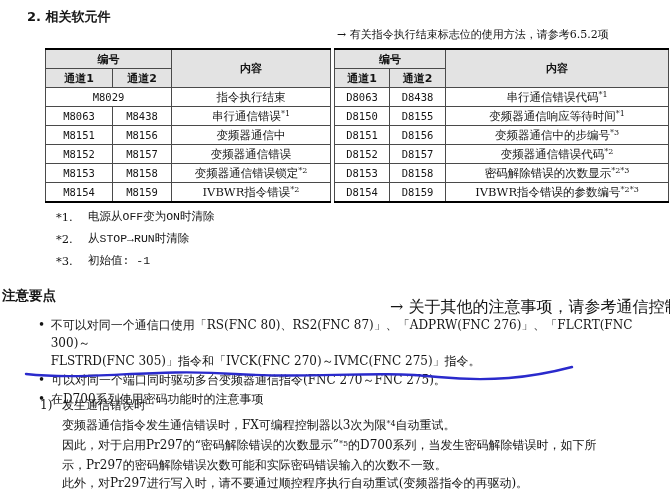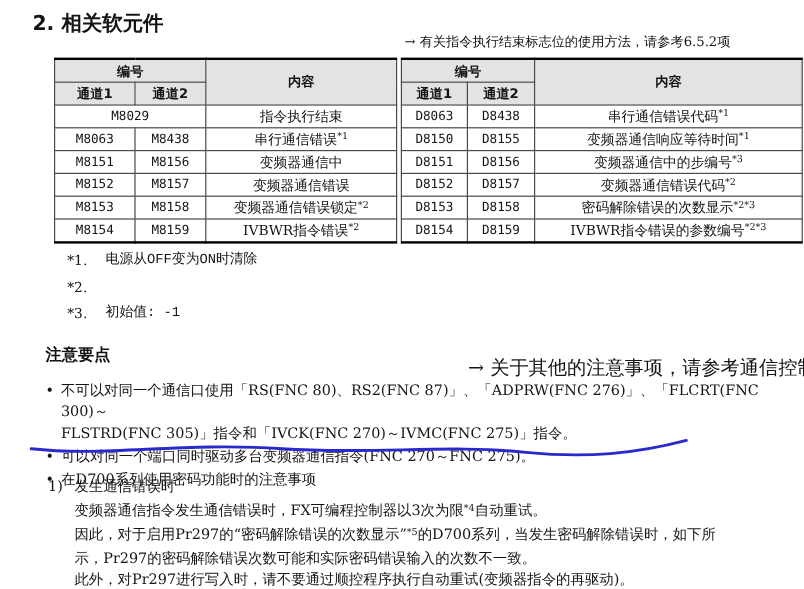--- a/index.html
+++ b/index.html
@@ -3,21 +3,21 @@
 <meta charset="utf-8">
 <style>
   html,body { margin:0; padding:0; }
   body {
     width:670px; height:491px; background:#ffffff; position:relative;
     font-family:"DejaVu Serif", serif; color:#141414; overflow:hidden;
   }
   .abs { position:absolute; }
 
   
-  .h-main { font-family:"DejaVu Sans", sans-serif; font-weight:bold; font-size:17px; }
+  .h-main { font-family:"DejaVu Sans", sans-serif; font-weight:bold; font-size:13px; }
   .h-sec  { font-family:"DejaVu Sans", sans-serif; font-weight:bold; font-size:13.5px; }
 
   
   .side-note { font-size:11px; white-space:nowrap; text-align:left; }
 
   
   table.devtable {
     border-collapse:collapse; table-layout:fixed;
     border-top:2.5px solid #000; border-bottom:2.5px solid #000;
     font-size:11px;
@@ -157,28 +157,29 @@
   </tbody>
 </table>
 
 <div class="abs" style="left:56px; top:206px;">
   <div class="footnote-row">
     <span class="footnote-mark">*1.</span>
     <span class="footnote-text">电源从OFF变为ON时清除</span>
   </div>
   <div class="footnote-row">
     <span class="footnote-mark">*2.</span>
+    <span class="footnote-text">从STOP→RUN时清除</span>
   </div>
   <div class="footnote-row">
     <span class="footnote-mark">*3.</span>
     <span class="footnote-text">初始值: -1</span>
   </div>
 </div>
 
-<div class="abs h-sec" style="left:2px; top:287px;margin-left:36px;">注意要点</div>
+<div class="abs h-sec" style="left:2px; top:287px;">注意要点</div>
 
 <div class="abs side-note" style="left:390px; top:297px; width:278px; font-size:16px;">→ 关于其他的注意事项，请参考通信控制手册</div>
 
 <div class="abs" style="left:38px; top:316px; width:625px;">
   <div class="bullet-item">
     <span class="bullet-dot">•</span>
     <div class="bullet-text">
       <div>不可以对同一个通信口使用「RS(FNC 80)、RS2(FNC 87)」、「ADPRW(FNC 276)」、「FLCRT(FNC 300)～</div>
       <div>FLSTRD(FNC 305)」指令和「IVCK(FNC 270)～IVMC(FNC 275)」指令。</div>
     </div>

